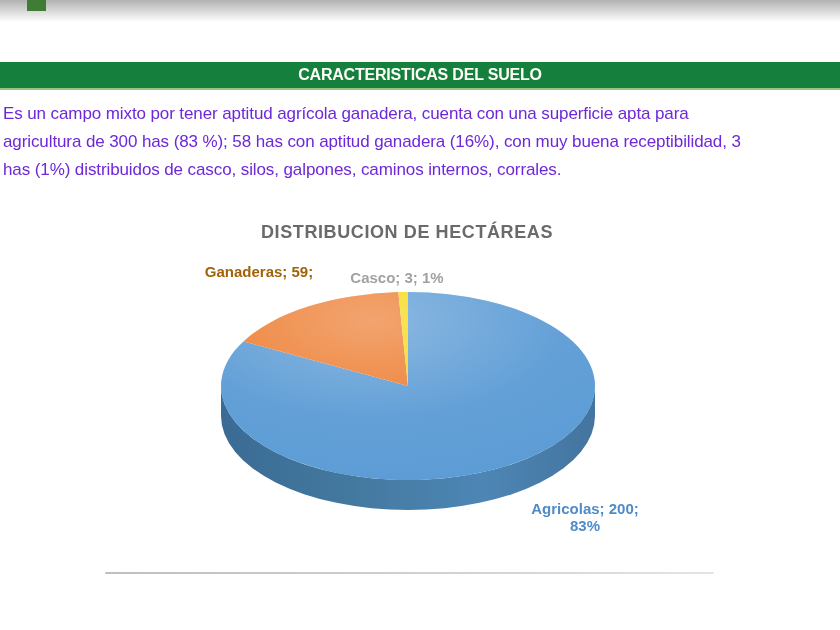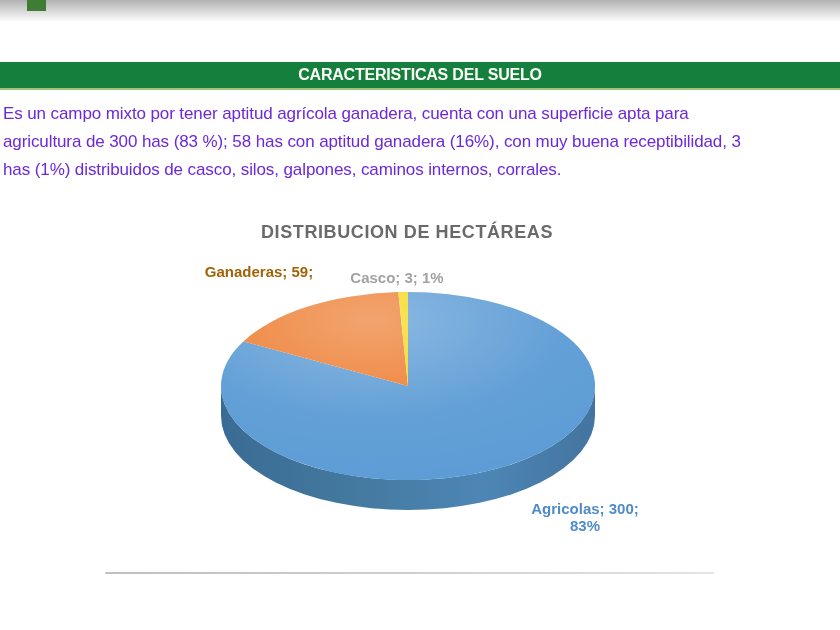--- a/index.html
+++ b/index.html
@@ -76,19 +76,19 @@
 
   <div class="pie-label label-ganaderas">
     <div>Ganaderas; 59;</div>
   </div>
 
   <div class="pie-label label-casco">
     <div>Casco; 3; 1%</div>
   </div>
 
   <div class="pie-label label-agricolas">
-    <div>Agricolas; 300;</div>
+    <div>Agricolas; 200;</div>
     <div>83%</div>
   </div>
 
   <div class="divider"></div>
 
 </div>
 
 </body></html>

